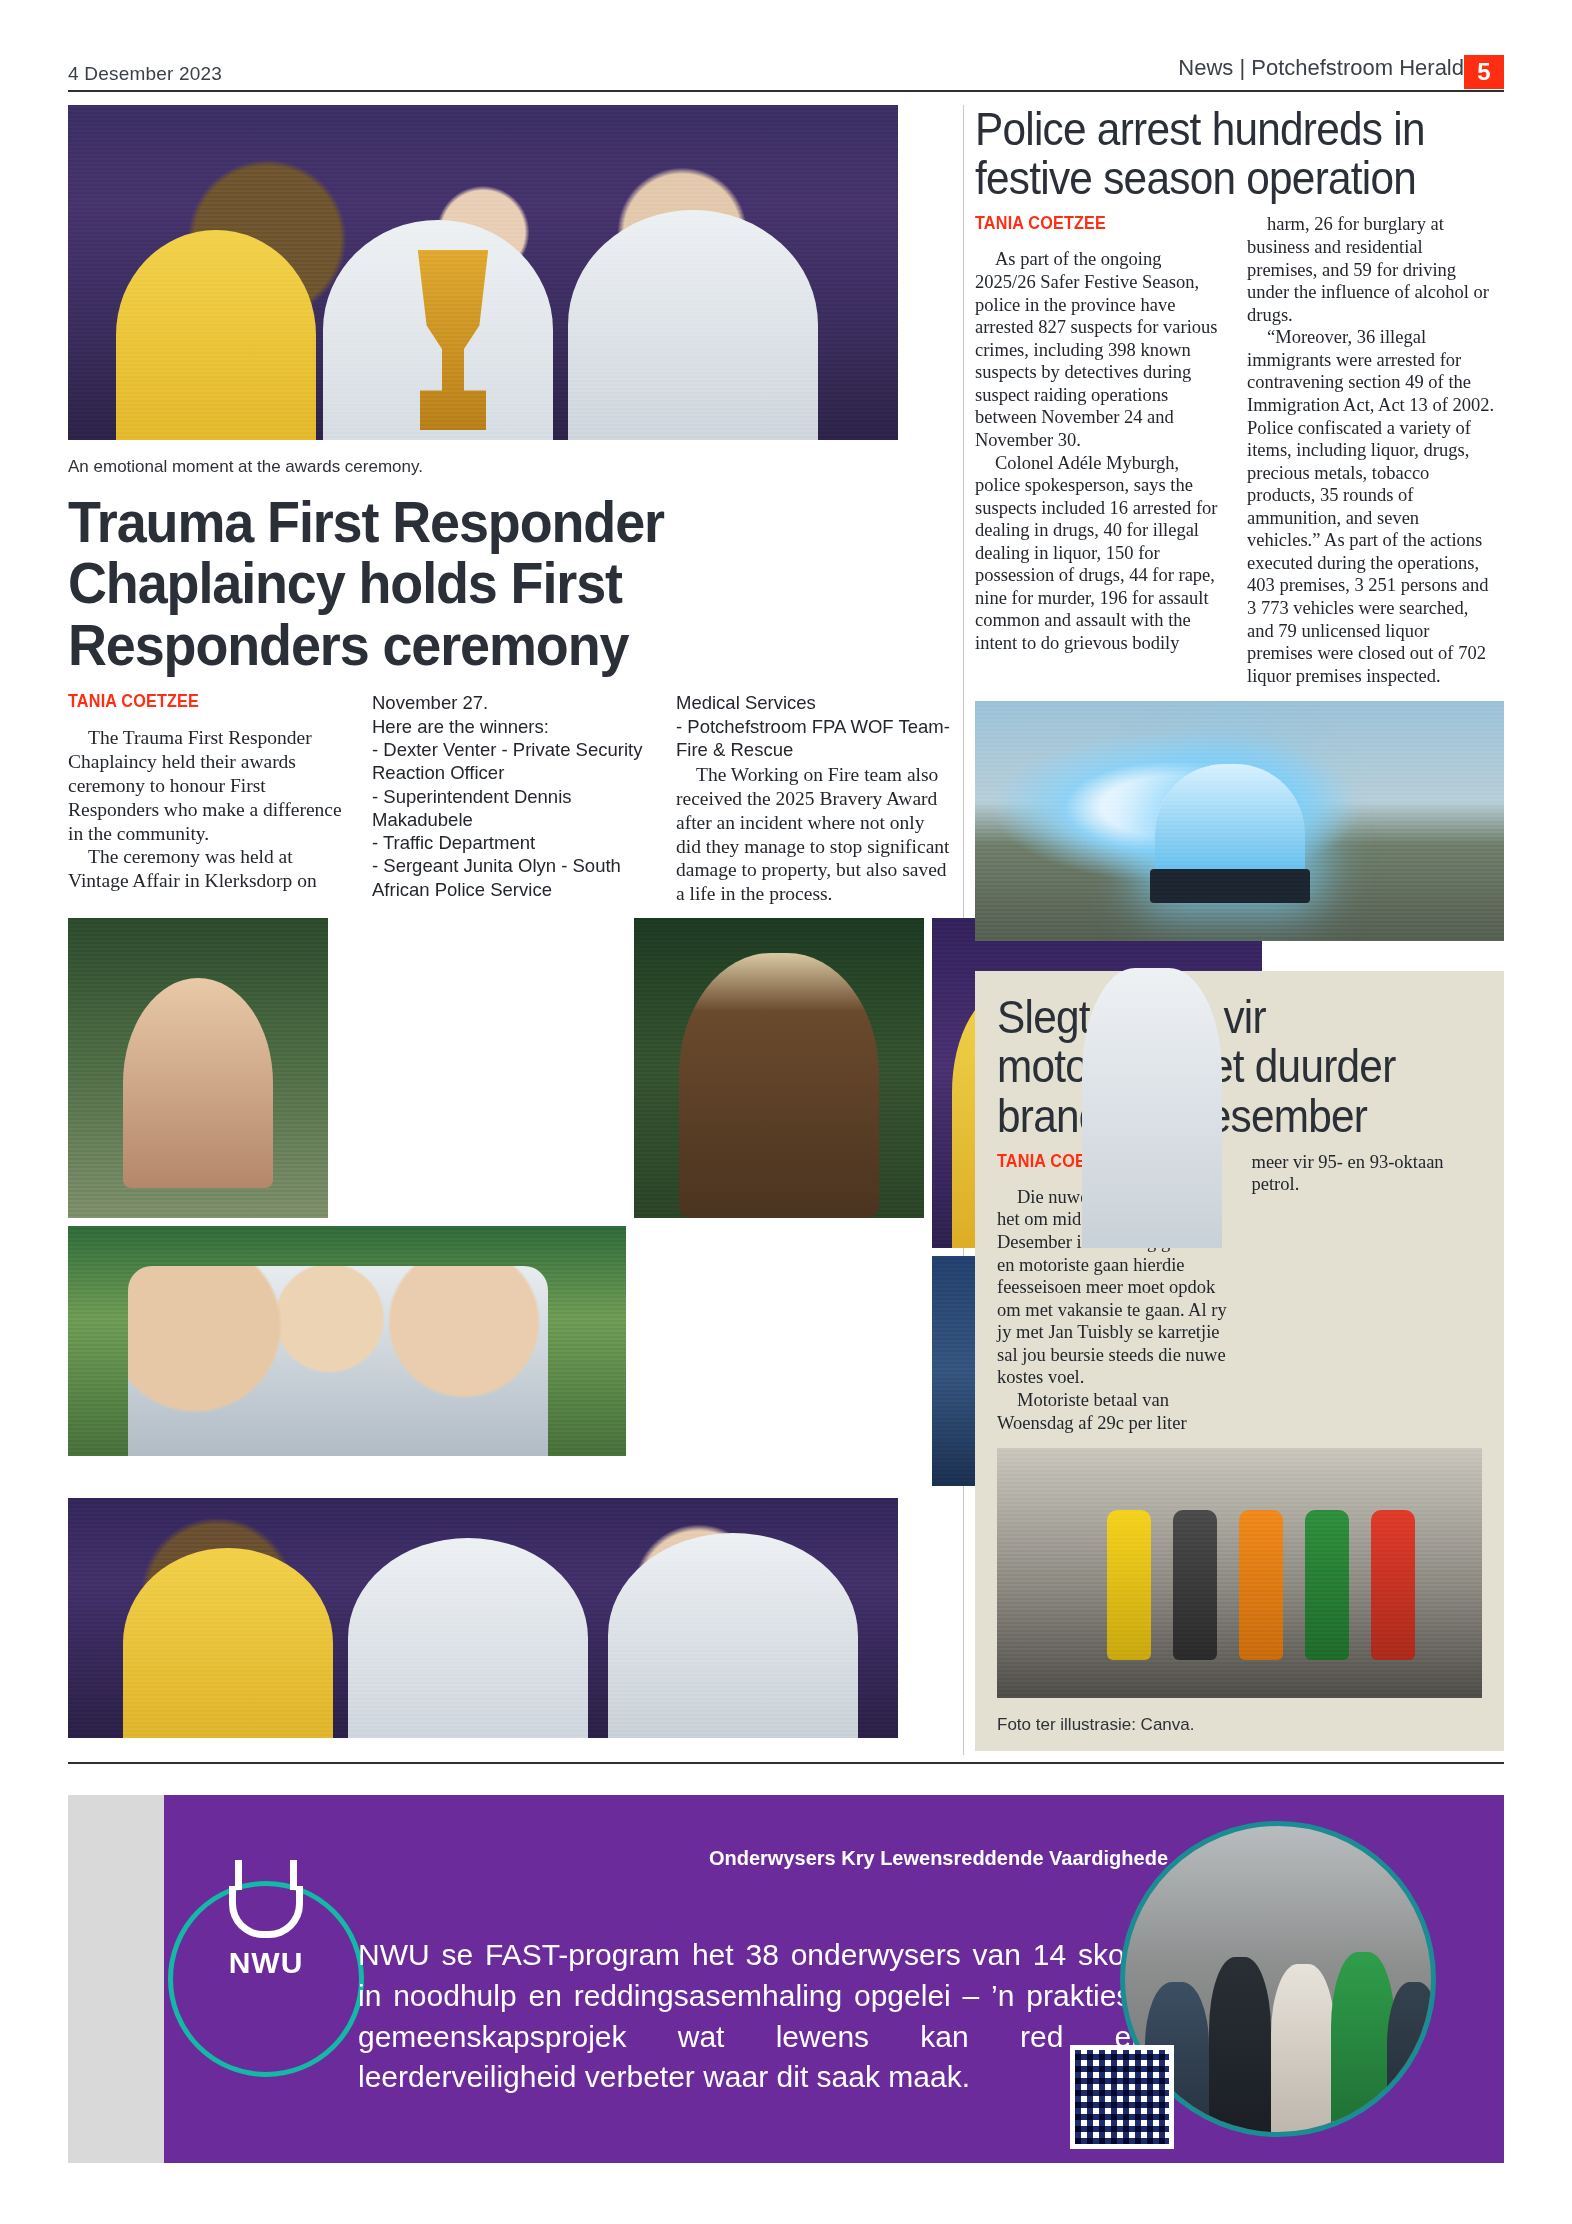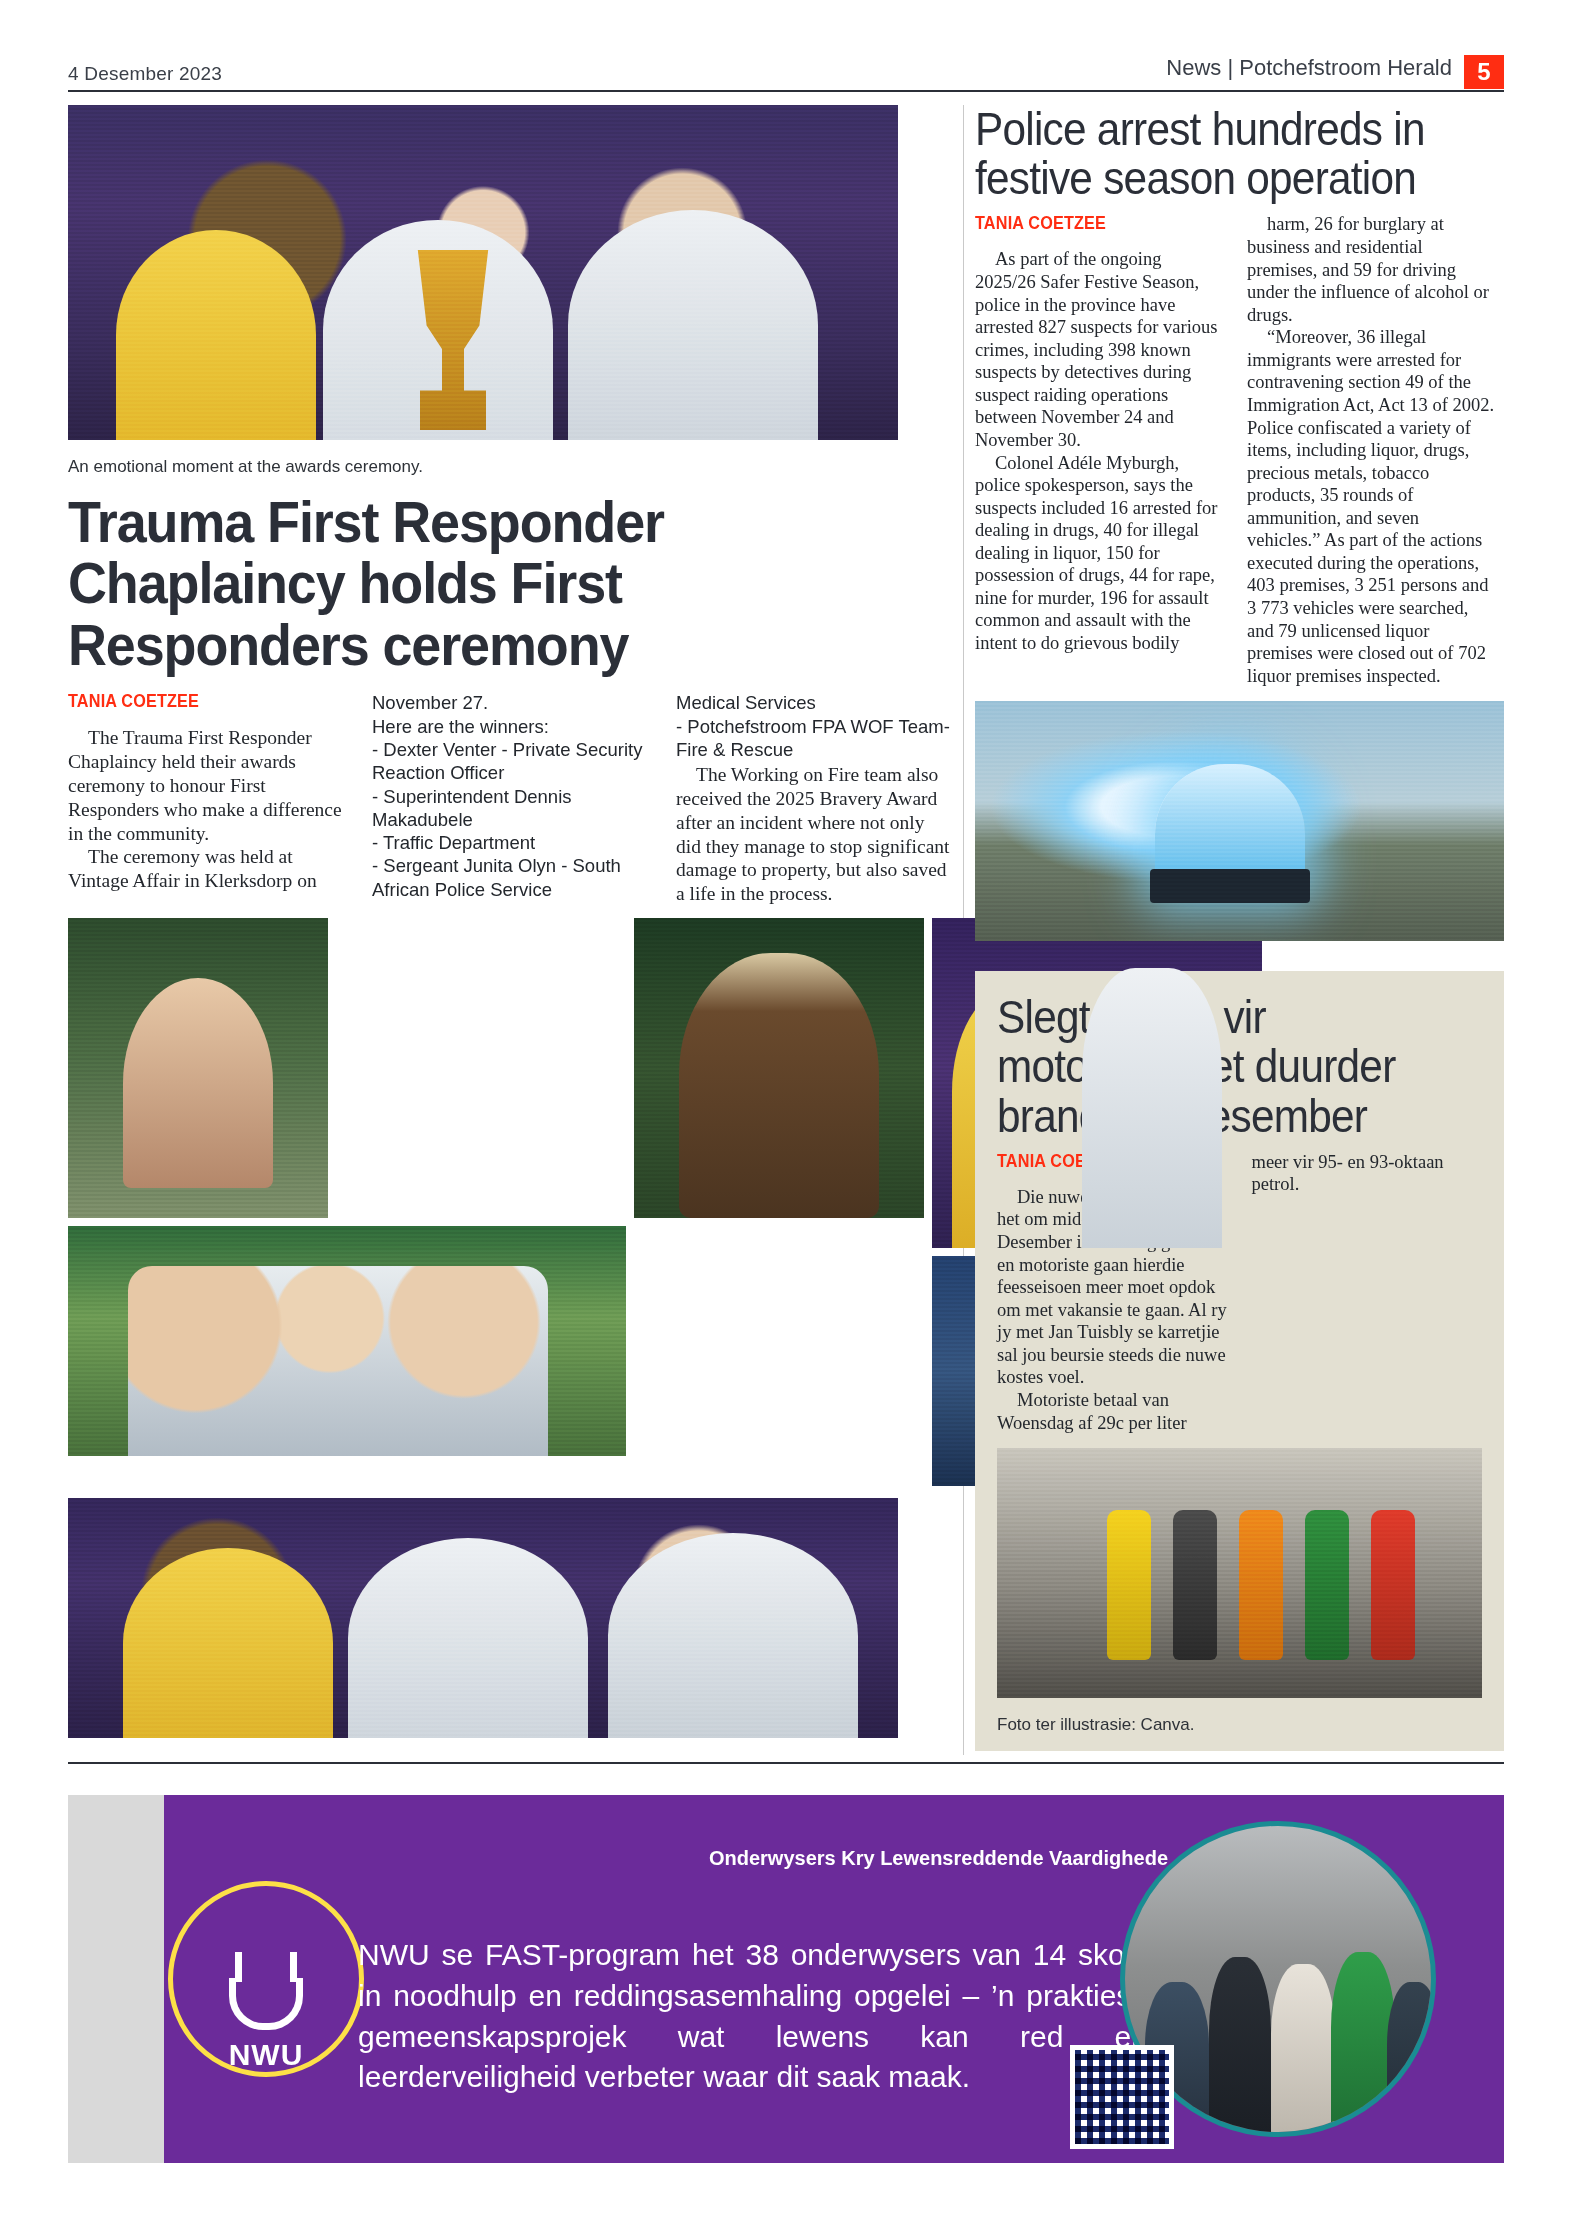--- a/index.html
+++ b/index.html
@@ -11,21 +11,21 @@
   }
   .page { position: relative; width: 1572px; height: 2224px; background:#fff; }
 
   
   .masthead {
     position: absolute; left: 68px; top: 52px; width: 1436px; height: 40px;
     display: flex; align-items: flex-end; justify-content: space-between;
     border-bottom: 2px solid #2b2f38; padding-bottom: 5px;
   }
   .masthead .date { font-size: 19px; color: #3a3f48; letter-spacing: .2px; }
-  .masthead .right { display:flex; align-items:center; gap:12px; }
+  .masthead .right { display:flex; align-items:center; gap:0; }
   .masthead .sec { font-size: 22px; color: #3a3f48; }
   .pagenum {
     background: #ff2d12; color: #fff; font-weight: 700; font-size: 24px;
     width: 40px; height: 34px; display:flex; align-items:center; justify-content:center;
     position: relative; top: 4px;
   }
 
   
   .left-col { position:absolute; left:68px; top:105px; width:895px; }
   .right-col { position:absolute; left:975px; top:105px; width:529px; }
@@ -111,22 +111,22 @@
      border-radius:70px 70px 14px 14px; background:linear-gradient(180deg,#d8f1ff,#4fb6ea); box-shadow:0 0 48px 18px rgba(120,205,250,.75);}
   .photo-siren .base { position:absolute; left:33%; top:70%; width:160px; height:34px; background:#1d2630; border-radius:4px; }
   .photo-fuel { width:100%; height:250px; margin-top:14px;
     background: linear-gradient(180deg,#c9c6bd 0%, #8d8a82 55%, #4f4d48 100%); }
   .photo-fuel .noz { position:absolute; bottom:38px; width:44px; height:150px; border-radius:10px 10px 6px 6px; }
 
   
   .ad { position:absolute; left:68px; top:1795px; width:1436px; height:368px; background:#6b2b9a; overflow:hidden; }
   .ad .leftbar { position:absolute; left:0; top:0; width:96px; height:100%; background:#d9d9d9; }
   .ad .ring { position:absolute; left:100px; top:86px; width:196px; height:196px; border-radius:50%;
-     background:#6b2b9a; border:5px solid #fde047; display:flex; flex-direction:column;
-     align-items:center; justify-content:flex-end; color:#fff; }
+     background:#6b2b9a; border:5px solid #14b8a6; display:flex; flex-direction:column;
+     align-items:center; justify-content:flex-start; color:#fff; }
   .ad .ring .mark { width:74px; height:52px; border:7px solid #fff; border-top:none; border-radius:0 0 34px 34px; position:relative; }
   .ad .ring .mark:before, .ad .ring .mark:after { content:""; position:absolute; top:-26px; width:7px; height:30px; background:#fff; }
   .ad .ring .mark:before { left:-1px; } .ad .ring .mark:after { right:-1px; }
   .ad .ring .nm { font-weight:700; font-size:30px; letter-spacing:1px; margin-top:8px; }
   .ad .title { position:absolute; left:300px; top:52px; width:800px; text-align:right;
      color:#fff; font-weight:700; font-size:20px; }
   .ad .body { position:absolute; left:290px; top:140px; width:790px; color:#fff;
      font-size:30px; line-height:1.36; text-align:justify; }
   .ad .cta { position:absolute; left:512px; top:300px; width:350px; height:54px;
      background:#1a8c93; color:#fff; border-radius:10px; display:flex;

